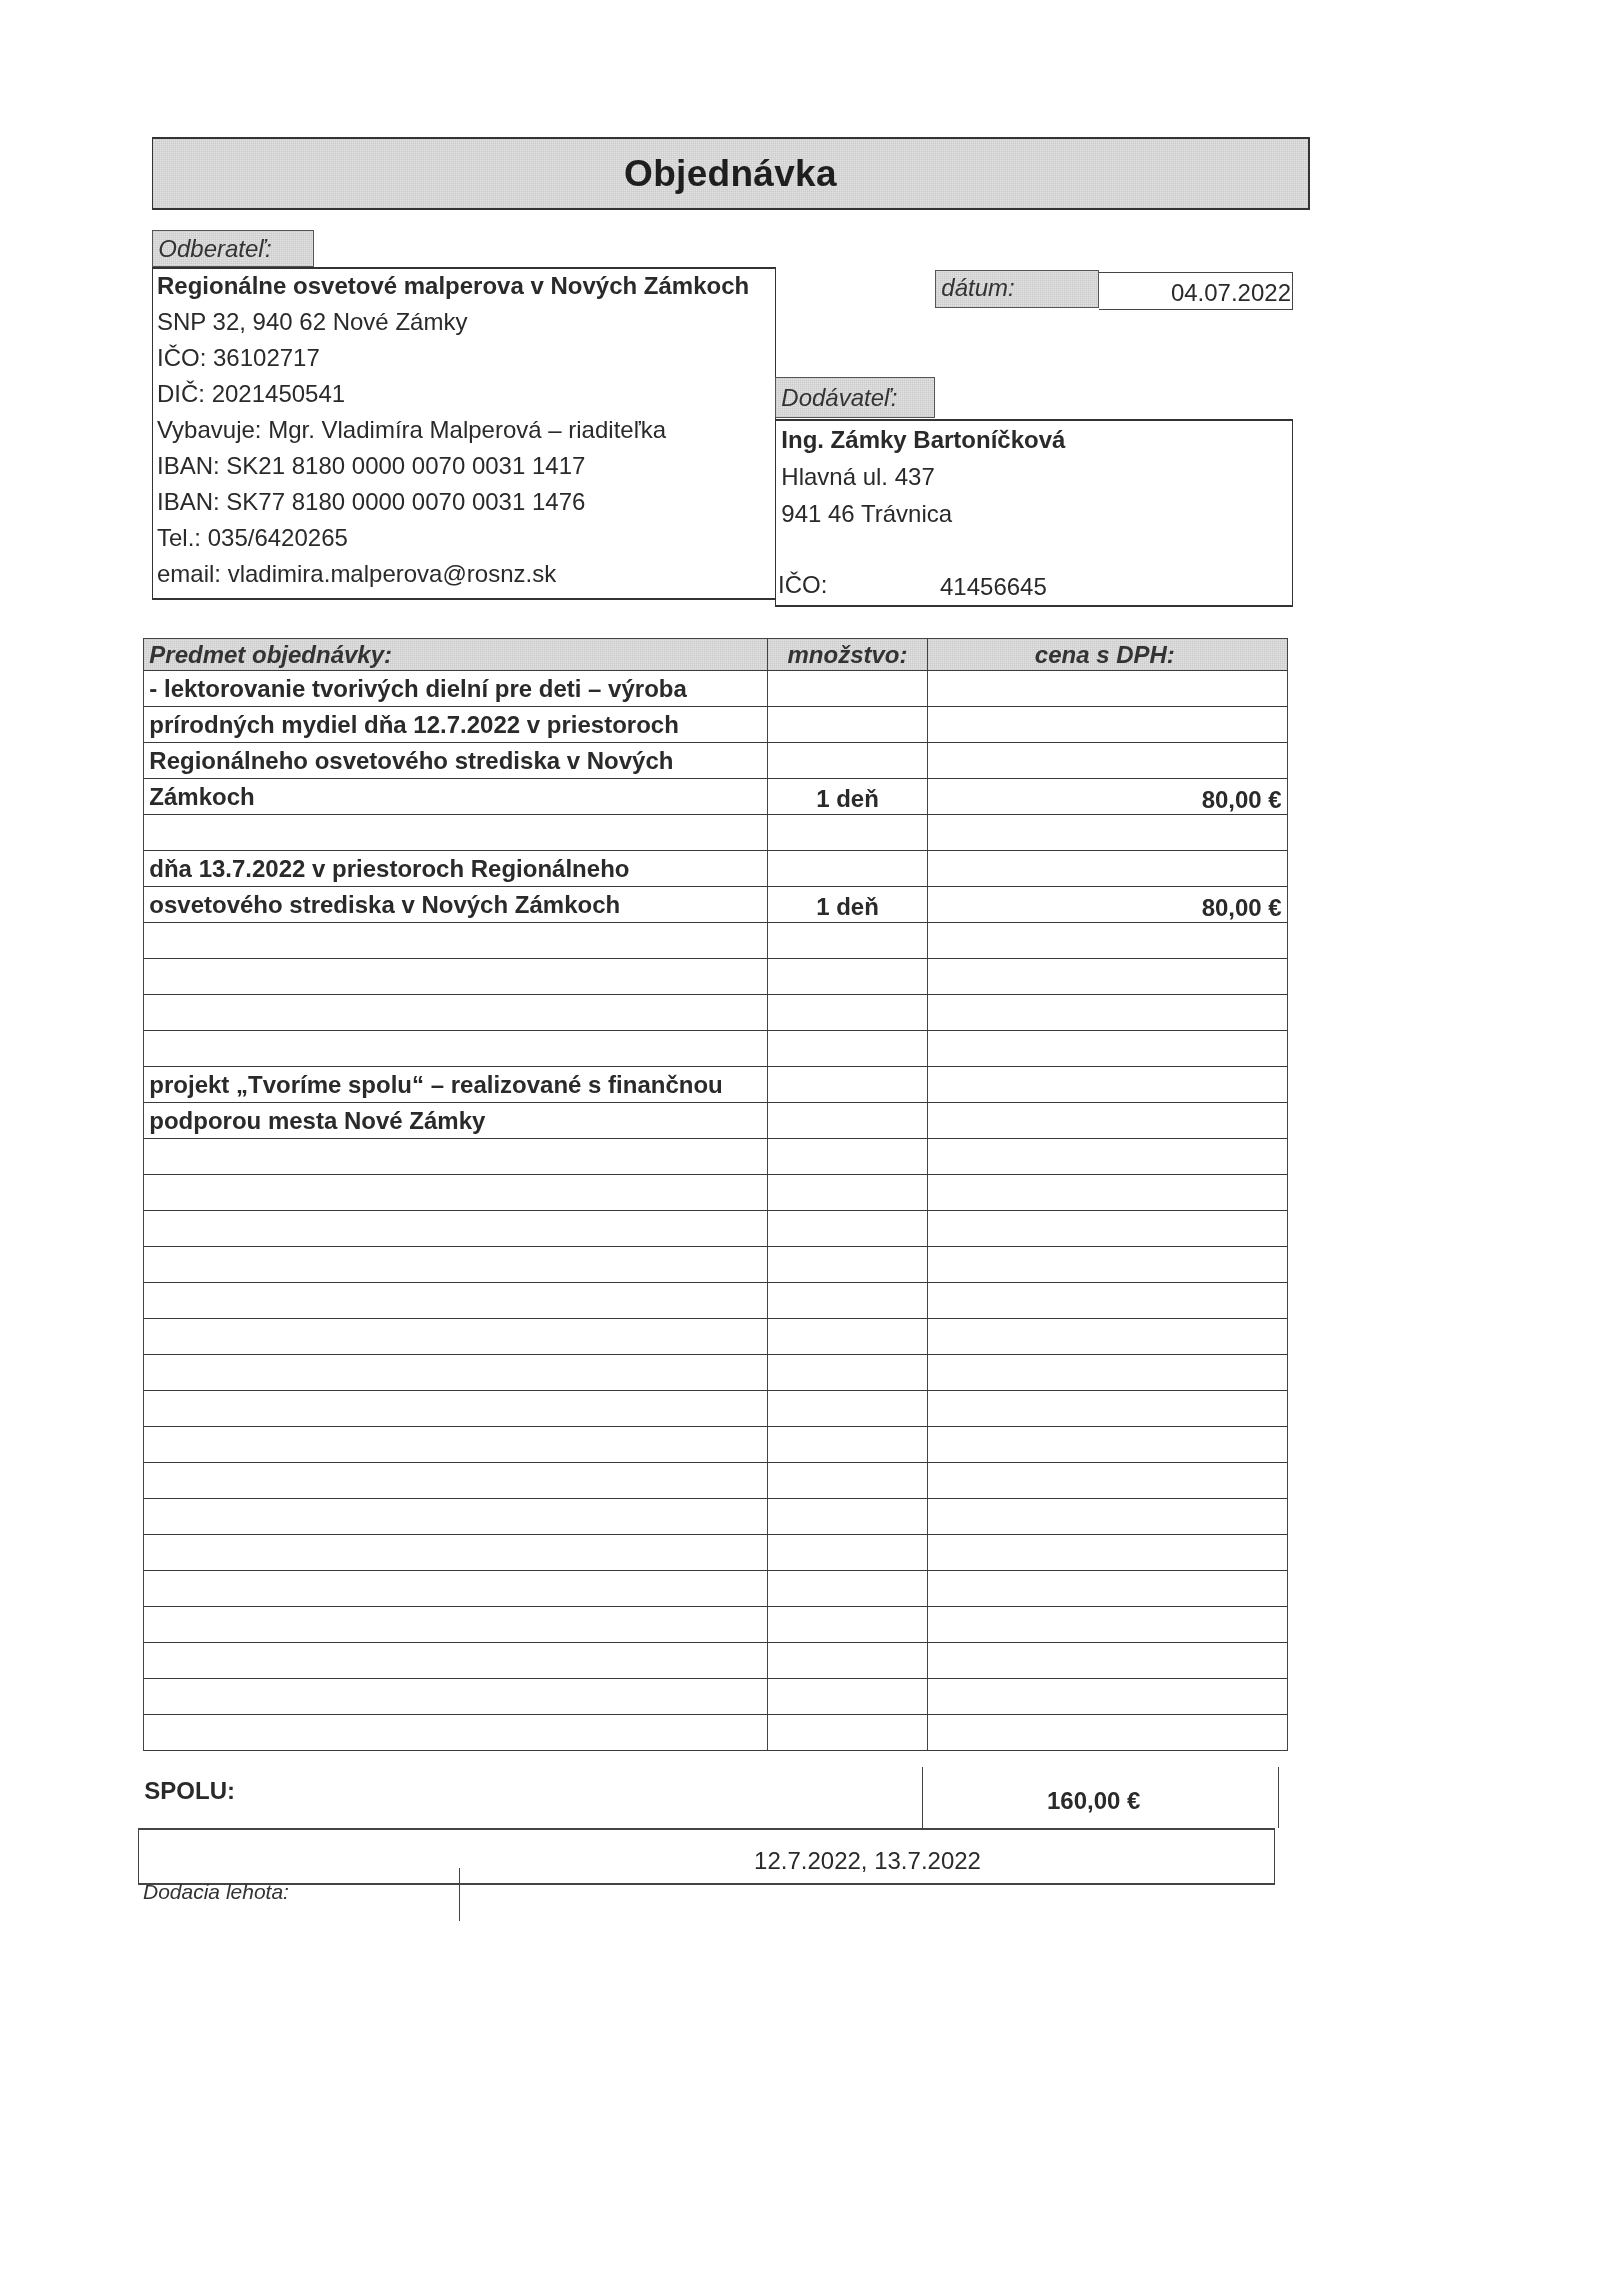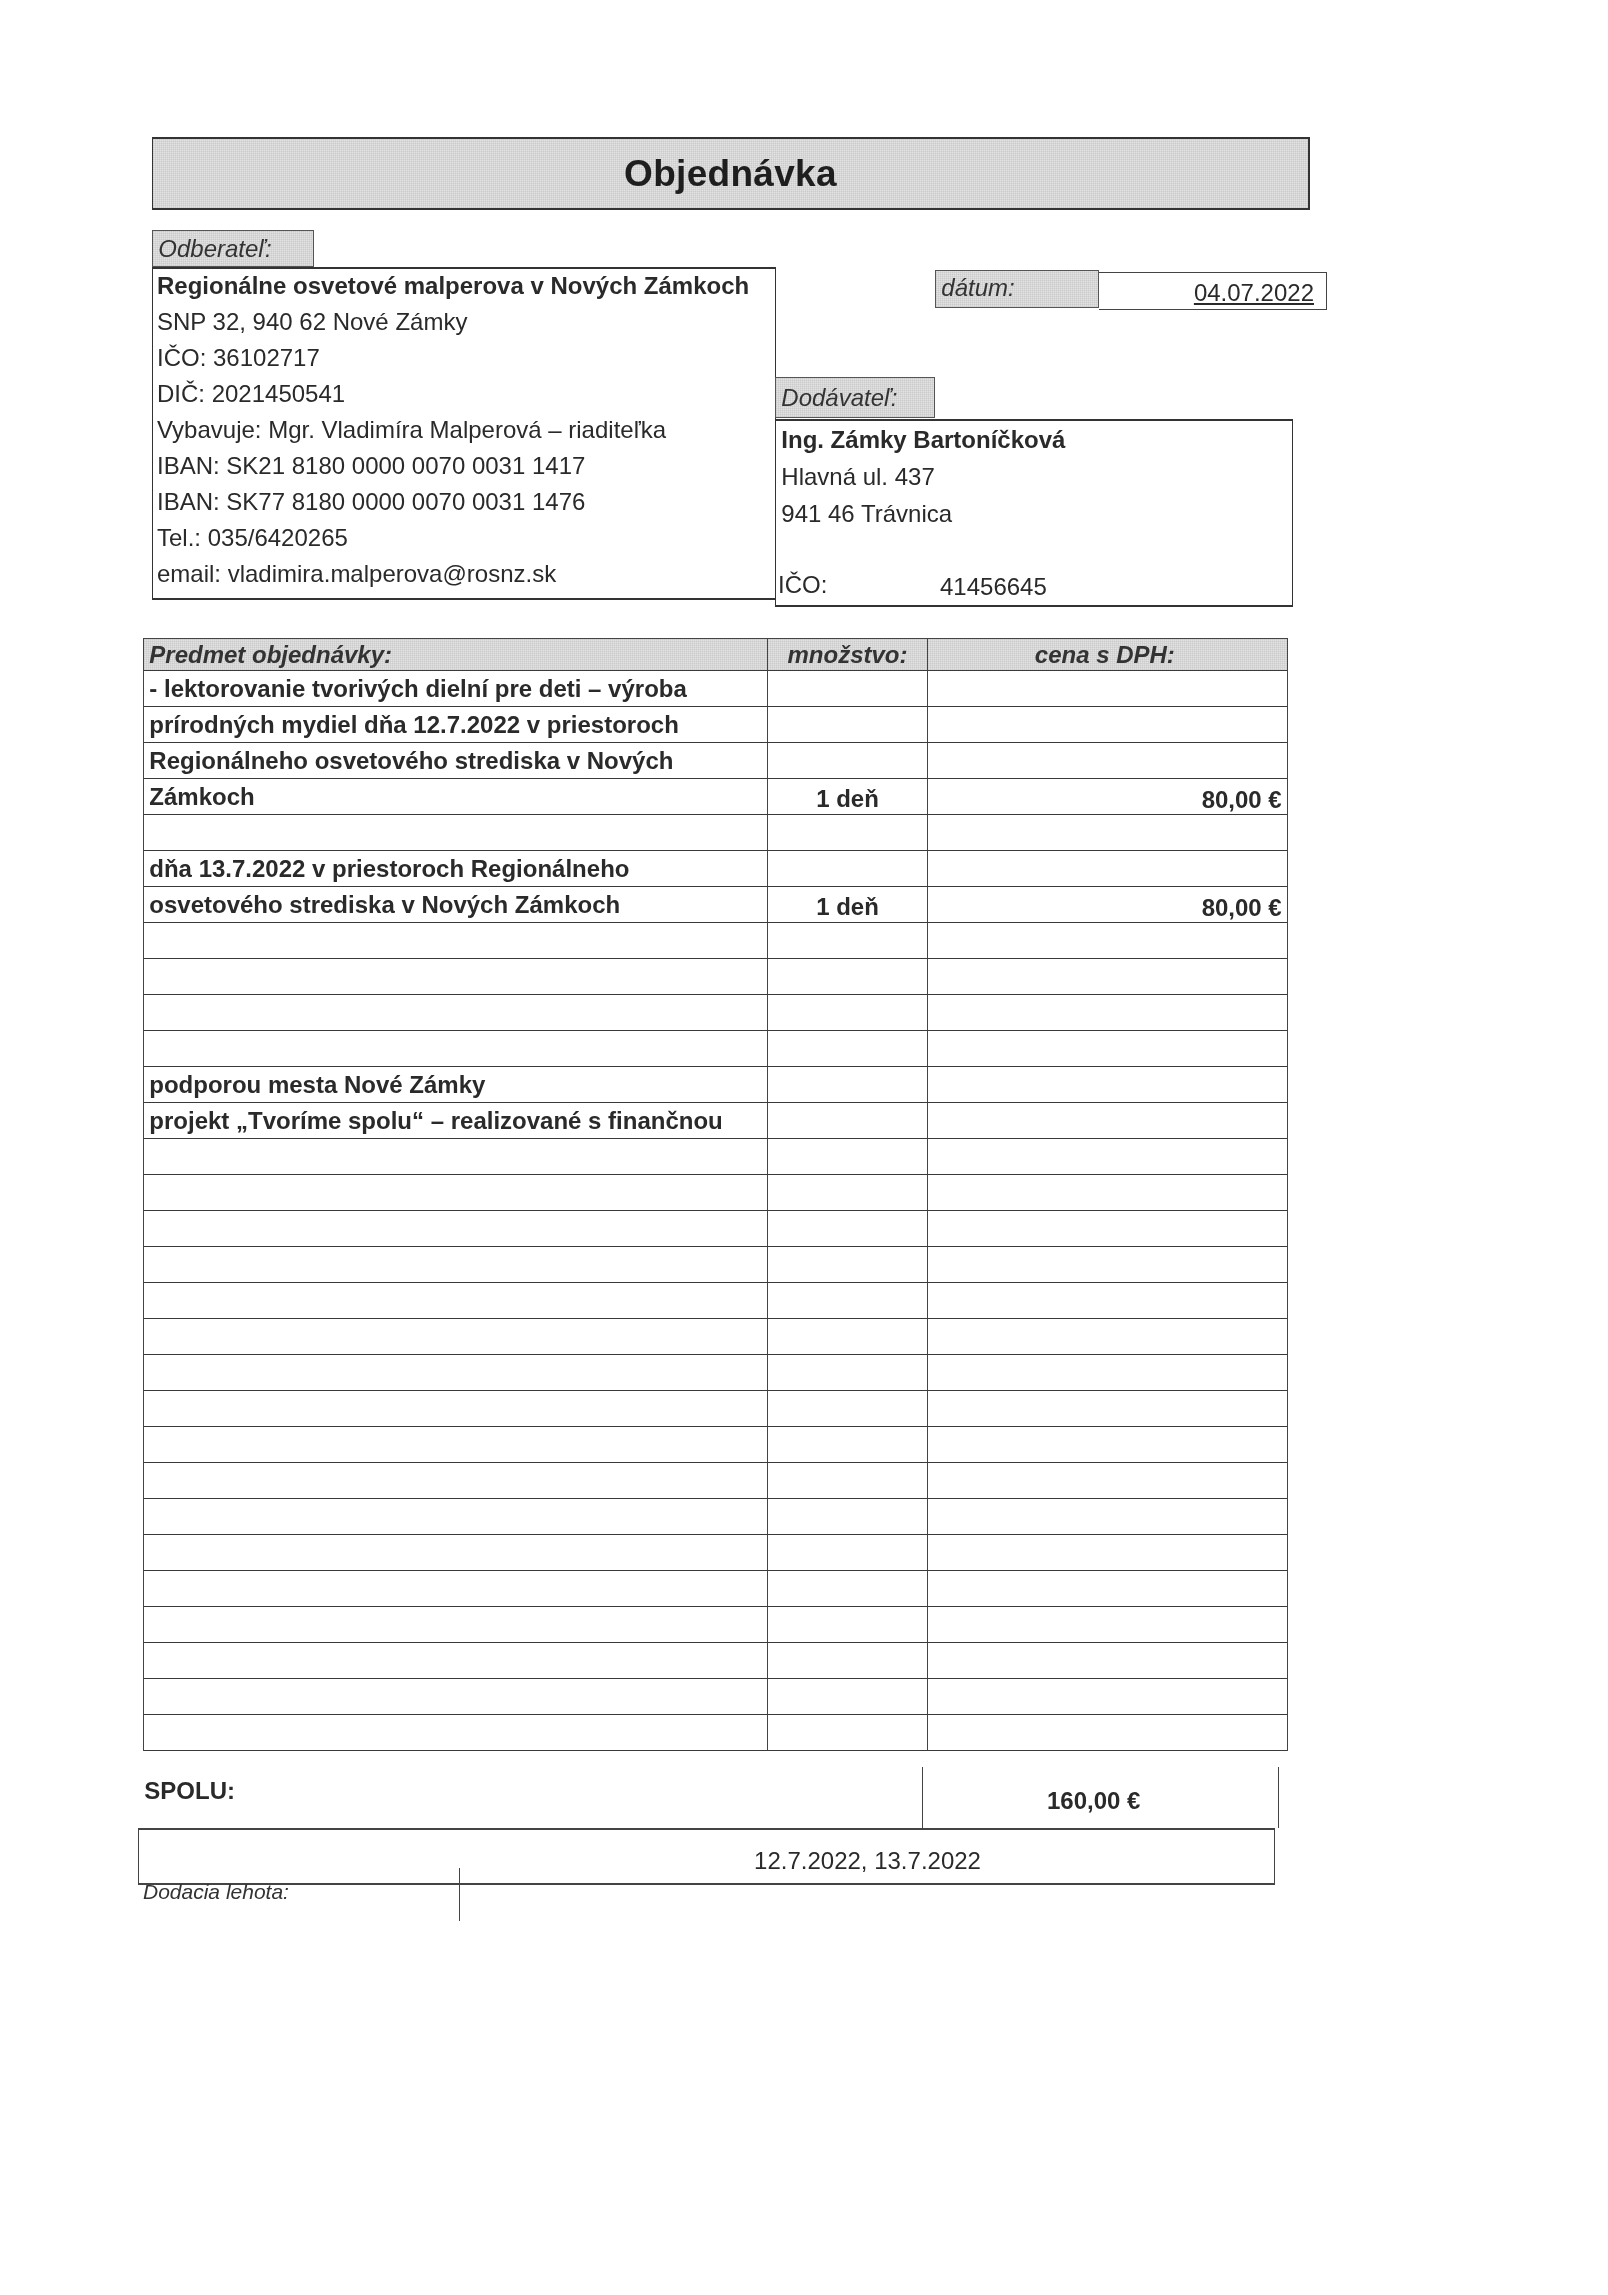--- a/index.html
+++ b/index.html
@@ -39,21 +39,21 @@
   <div class="line">IČO: 36102717</div>
   <div class="line">DIČ: 2021450541</div>
   <div class="line">Vybavuje: Mgr. Vladimíra Malperová – riaditeľka</div>
   <div class="line">IBAN: SK21 8180 0000 0070 0031 1417</div>
   <div class="line">IBAN: SK77 8180 0000 0070 0031 1476</div>
   <div class="line">Tel.: 035/6420265</div>
   <div class="line">email: vladimira.malperova@rosnz.sk</div>
 </div>
 
 <div class="abs shade" style="left:935px;top:270px;width:164px;height:38px;border:1.3px solid #555;font-style:italic;font-size:24px;line-height:33px;padding-left:5.3px;color:#333;">dátum:</div>
-<div class="abs" style="left:1099px;top:272px;width:228px;height:38px;border:1.3px solid #444;border-left:none;font-size:24px;line-height:39px;text-align:right;padding-right:12px;text-decoration:underline;">04.07.2022</div>
+<div class="abs" style="left:1099px;top:272px;width:194px;height:38px;border:1.3px solid #444;border-left:none;font-size:24px;line-height:39px;text-align:right;padding-right:1px;">04.07.2022</div>
 
 <div class="abs label shade" style="left:775px;top:377px;width:160px;height:41px;line-height:32px;">Dodávateľ:</div>
 <div class="abs box" style="left:775px;top:419px;width:518px;height:188px;padding-left:5.3px;border-top-width:2px;border-bottom-width:2px;">
   <div class="line bold" style="line-height:37px;">Ing. Zámky Bartoníčková</div>
   <div class="line" style="line-height:37px;">Hlavná ul. 437</div>
   <div class="line" style="line-height:37px;">941 46  Trávnica</div>
   <div class="line" style="position:absolute;left:2px;top:146px;">IČO:</div>
   <div class="line" style="position:absolute;left:164px;top:148px;">41456645</div>
 </div>
 
@@ -113,26 +113,26 @@
         <div class="c1"></div>
         <div class="c2"></div>
         <div class="c3"></div>
       </div>
       <div class="row">
         <div class="c1"></div>
         <div class="c2"></div>
         <div class="c3"></div>
       </div>
       <div class="row">
+        <div class="c1">projekt „Tvoríme spolu“ – realizované s finančnou</div>
+        <div class="c2"></div>
+        <div class="c3"></div>
+      </div>
+      <div class="row">
         <div class="c1">podporou mesta Nové Zámky</div>
-        <div class="c2"></div>
-        <div class="c3"></div>
-      </div>
-      <div class="row">
-        <div class="c1">projekt „Tvoríme spolu“ – realizované s finančnou</div>
         <div class="c2"></div>
         <div class="c3"></div>
       </div>
       <div class="row">
         <div class="c1"></div>
         <div class="c2"></div>
         <div class="c3"></div>
       </div>
       <div class="row">
         <div class="c1"></div>

